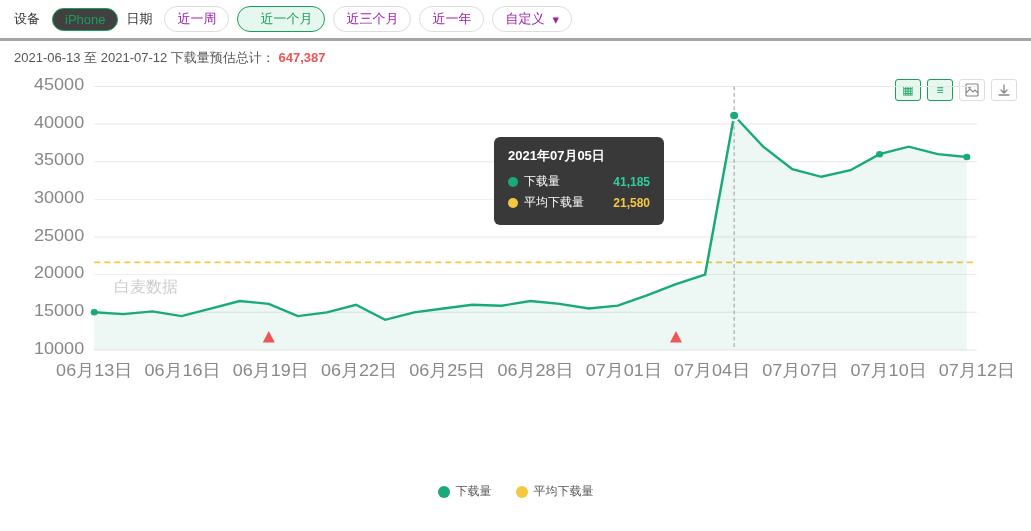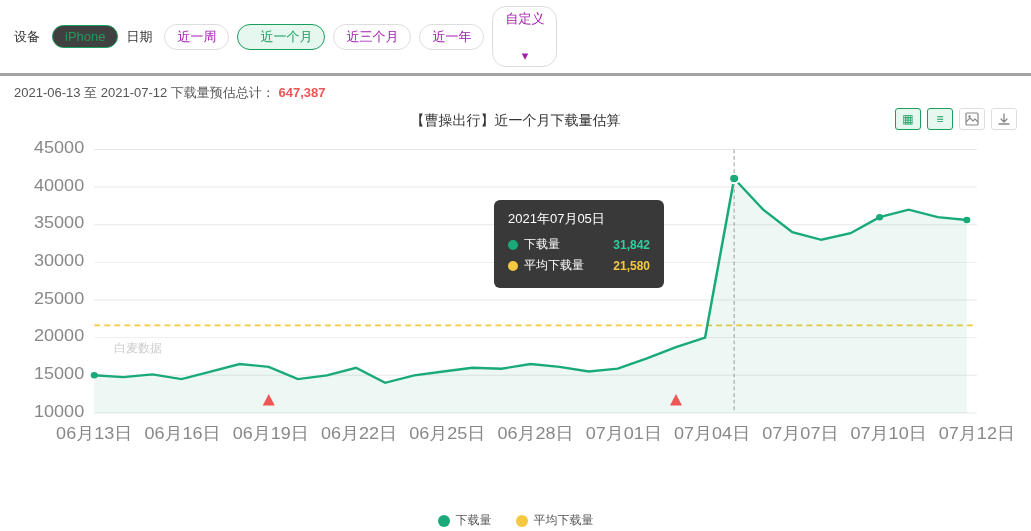--- a/index.html
+++ b/index.html
@@ -42,22 +42,21 @@
     }
     .tag-btn.active-month {
       background: #e6f7ef;
       color: #1a9e5c;
       border-color: #1a9e5c;
       padding-left: 22px;
     }
     .tag-btn.custom {
       display: flex;
       align-items: center;
-      gap: 20px;
-      flex-direction: column;
+      gap: 8px;
     }
 
     
     .summary-row {
       padding: 8px 14px 4px;
       font-size: 13px;
       color: #555;
     }
     .summary-row .highlight {
       color: #e55;
@@ -121,21 +120,21 @@
       color: #fff;
       border-radius: 6px;
       padding: 10px 14px;
       font-size: 13px;
       pointer-events: none;
       min-width: 150px;
     }
     .tooltip-date {
       font-size: 13px;
       margin-bottom: 8px;
-      font-weight: 400;
+      font-weight: 700;
     }
     .tooltip-row {
       display: flex;
       align-items: center;
       gap: 6px;
       margin-bottom: 4px;
       font-size: 12px;
     }
     .tooltip-dot {
       width: 10px;
@@ -168,21 +167,21 @@
       height: 12px;
       border-radius: 50%;
     }
 
     
     .watermark {
       position: absolute;
       left: 100px;
       top: 200px;
       color: #ccc;
-      font-size: 12px;
+      font-size: 16px;
       pointer-events: none;
       white-space: nowrap;
     }
   </style>
 </head>
 <body>
 
 <div class="toolbar">
   <span class="toolbar-label">设备</span>
   <button class="tag-btn active-iphone">iPhone</button>
@@ -197,21 +196,20 @@
   </button>
 </div>
 
 <div class="summary-row">
   <span>2021-06-13 至 2021-07-12</span>
   <span>下载量预估总计：</span>
   <span class="highlight">647,387</span>
 </div>
 
 <div class="chart-area">
-  <div class="chart-title">【曹操出行】近一个月下载量估算</div>
 
   <div class="chart-toolbar">
     <button class="chart-icon-btn active" title="bar chart">▦</button>
     <button class="chart-icon-btn active" title="list">≡</button>
     <button class="chart-icon-btn" title="image">
       <svg width="14" height="14" viewBox="0 0 14 14">
           <rect x="1" y="1" width="12" height="12" rx="1" stroke="#888" stroke-width="1.2" fill="none"></rect>
           <circle cx="4.5" cy="4.5" r="1.2" fill="#888"></circle>
           <polyline points="1,10 5,6 8,9 10,7 13,10" stroke="#888" stroke-width="1.1" fill="none"></polyline>
         </svg>
@@ -291,21 +289,21 @@
       <circle cx="718" cy="41" r="5" fill="#1aaa7a" stroke="#fff" stroke-width="2"></circle>
     </svg>
 
     <div class="watermark">白麦数据</div>
 
     <div class="tooltip" style="left: 480px; top: 60px; width: 170px;">
       <div class="tooltip-date">2021年07月05日</div>
       <div class="tooltip-row">
         <div class="tooltip-dot" style="background:#1aaa7a;"></div>
         <span>下载量</span>
-        <span class="tooltip-val teal" style="margin-left:auto;">31,842</span>
+        <span class="tooltip-val teal" style="margin-left:auto;">41,185</span>
       </div>
       <div class="tooltip-row">
         <div class="tooltip-dot" style="background:#f5c842;"></div>
         <span>平均下载量</span>
         <span class="tooltip-val yellow" style="margin-left:auto;">21,580</span>
       </div>
     </div>
   </div>
 </div>
 

